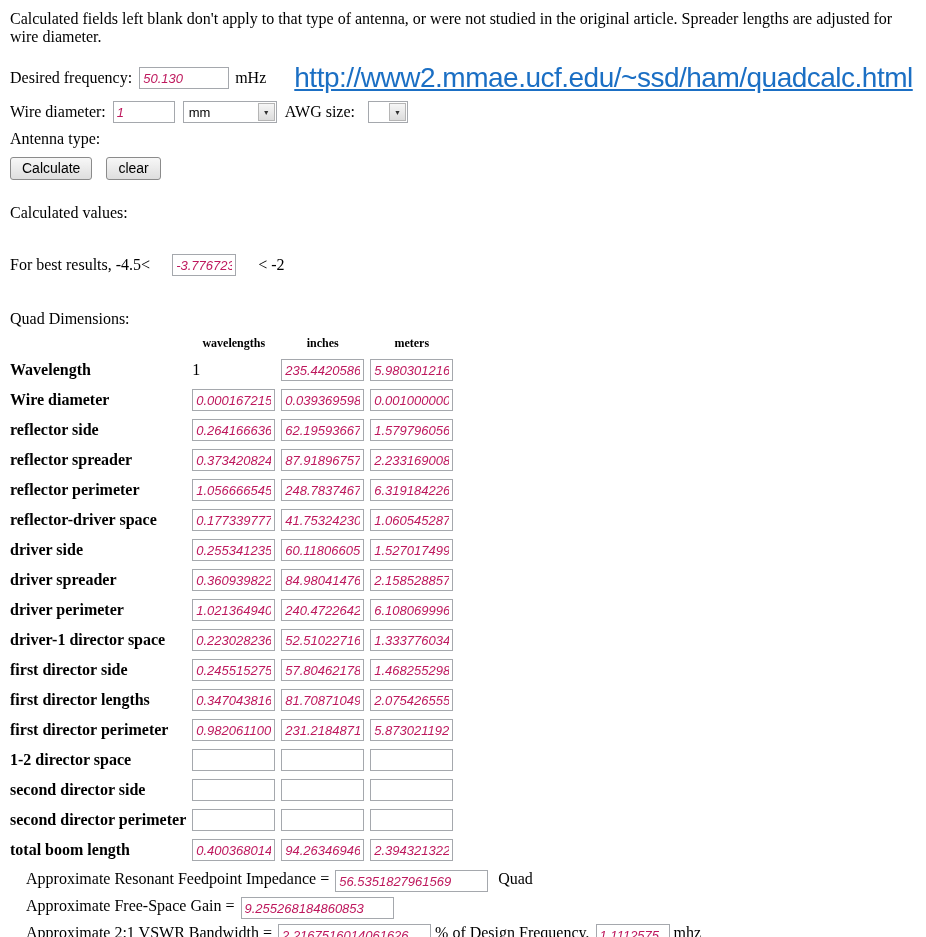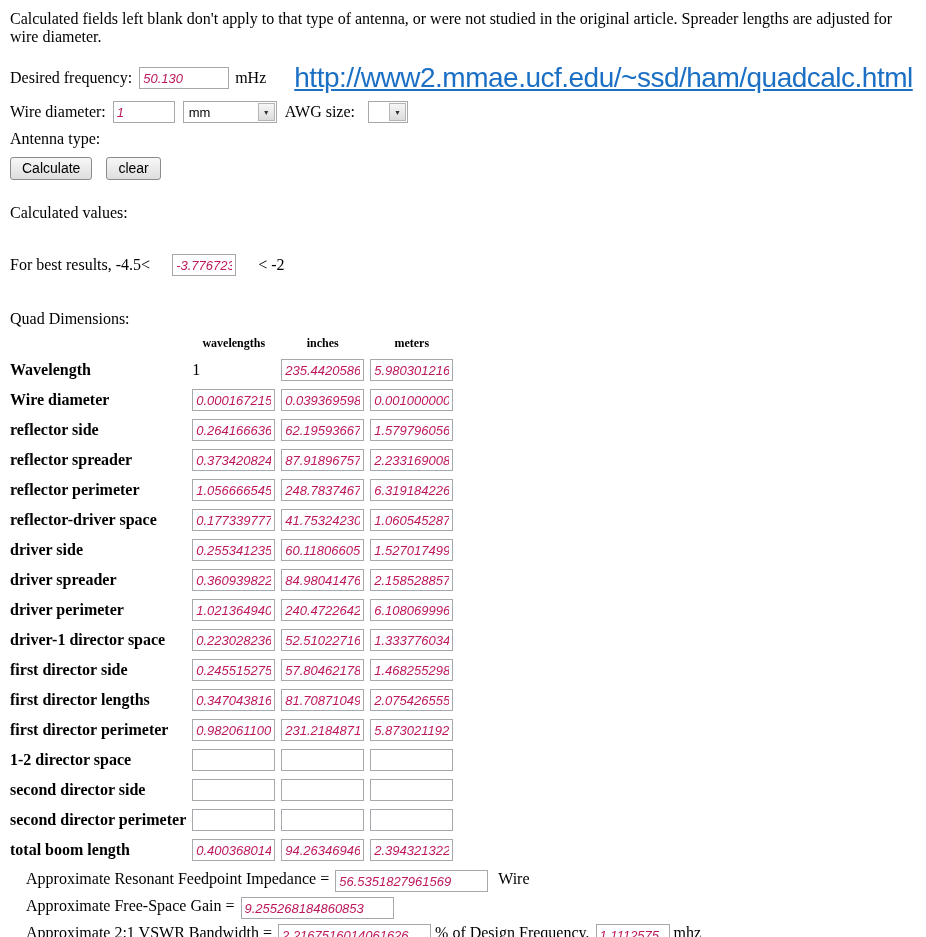--- a/index.html
+++ b/index.html
@@ -269,21 +269,21 @@
         <td class="cell"><input type="text" value="0.4003680141" style=""></td>
         <td class="cell"><input type="text" value="94.263469466" style=""></td>
         <td class="cell"><input type="text" value="2.3943213221" style=""></td>
       </tr>
     </tbody>
 </table>
 
 <div class="summary-row">
   <span>Approximate Resonant Feedpoint Impedance =</span>
   <input type="text" class="big-val" value="56.5351827961569" style="">
-  <span class="after">Wire</span>
+  <span class="after">Quad</span>
 </div>
 
 <div class="summary-row">
   <span>Approximate Free-Space Gain =</span>
   <input type="text" class="big-val" value="9.255268184860853" style="">
 </div>
 
 <div class="summary-row">
   <span>Approximate 2:1 VSWR Bandwidth =</span>
   <input type="text" class="big-val" value="2.2167516014061626" style="">

